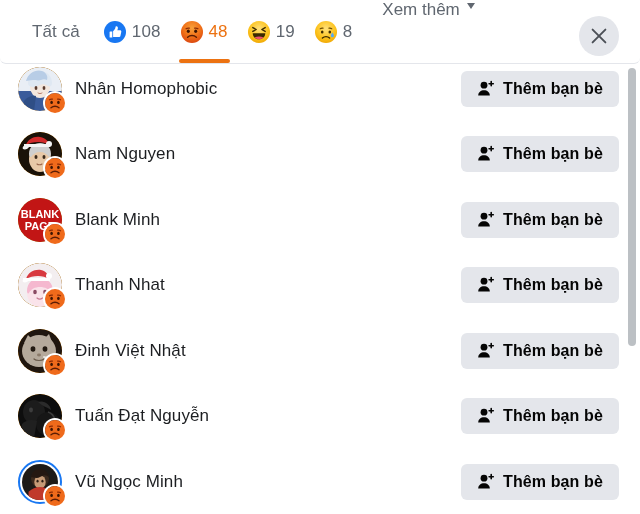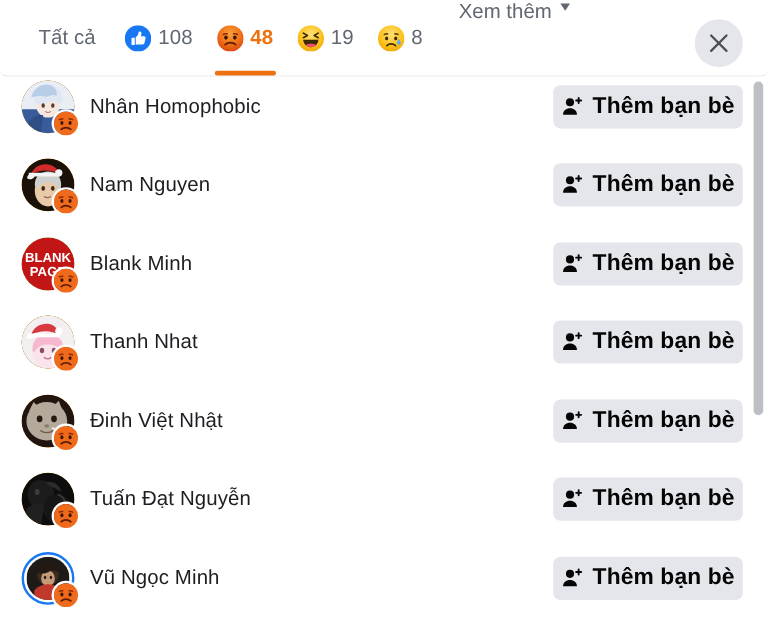--- a/index.html
+++ b/index.html
@@ -57,21 +57,21 @@
     font-size: 17px;
     color: #606770;
     letter-spacing: .1px;
     white-space: nowrap;
   }
   .tab-count {
     font-size: 17px;
     color: #606770;
     letter-spacing: .1px;
   }
-  .tab.active .tab-count { color: #ec7211; font-weight: 700; }
+  .tab.active .tab-count { color: #ec7211; font-weight: 400; }
   .tab-underline {
     position: absolute;
     left: 8px; right: 8px;
     bottom: 0;
     height: 4px;
     border-radius: 2px;
     background: #ec7211;
   }
 
   
@@ -196,21 +196,21 @@
     border-radius: 6px;
     display: flex;
     align-items: center;
     justify-content: center;
     gap: 8px;
     cursor: pointer;
     padding: 0;
     box-sizing: border-box;
   }
   .add-friend-btn .af-label {
-    font-size: 19px;
+    font-size: 16px;
     color: #050505;
     font-weight: 600;
     letter-spacing: .1px;
     white-space: nowrap;
   }
   .af-icon { width: 18px; height: 18px; display: block; flex: 0 0 auto; }
 
   
   .scrollbar-track {
     position: absolute;

